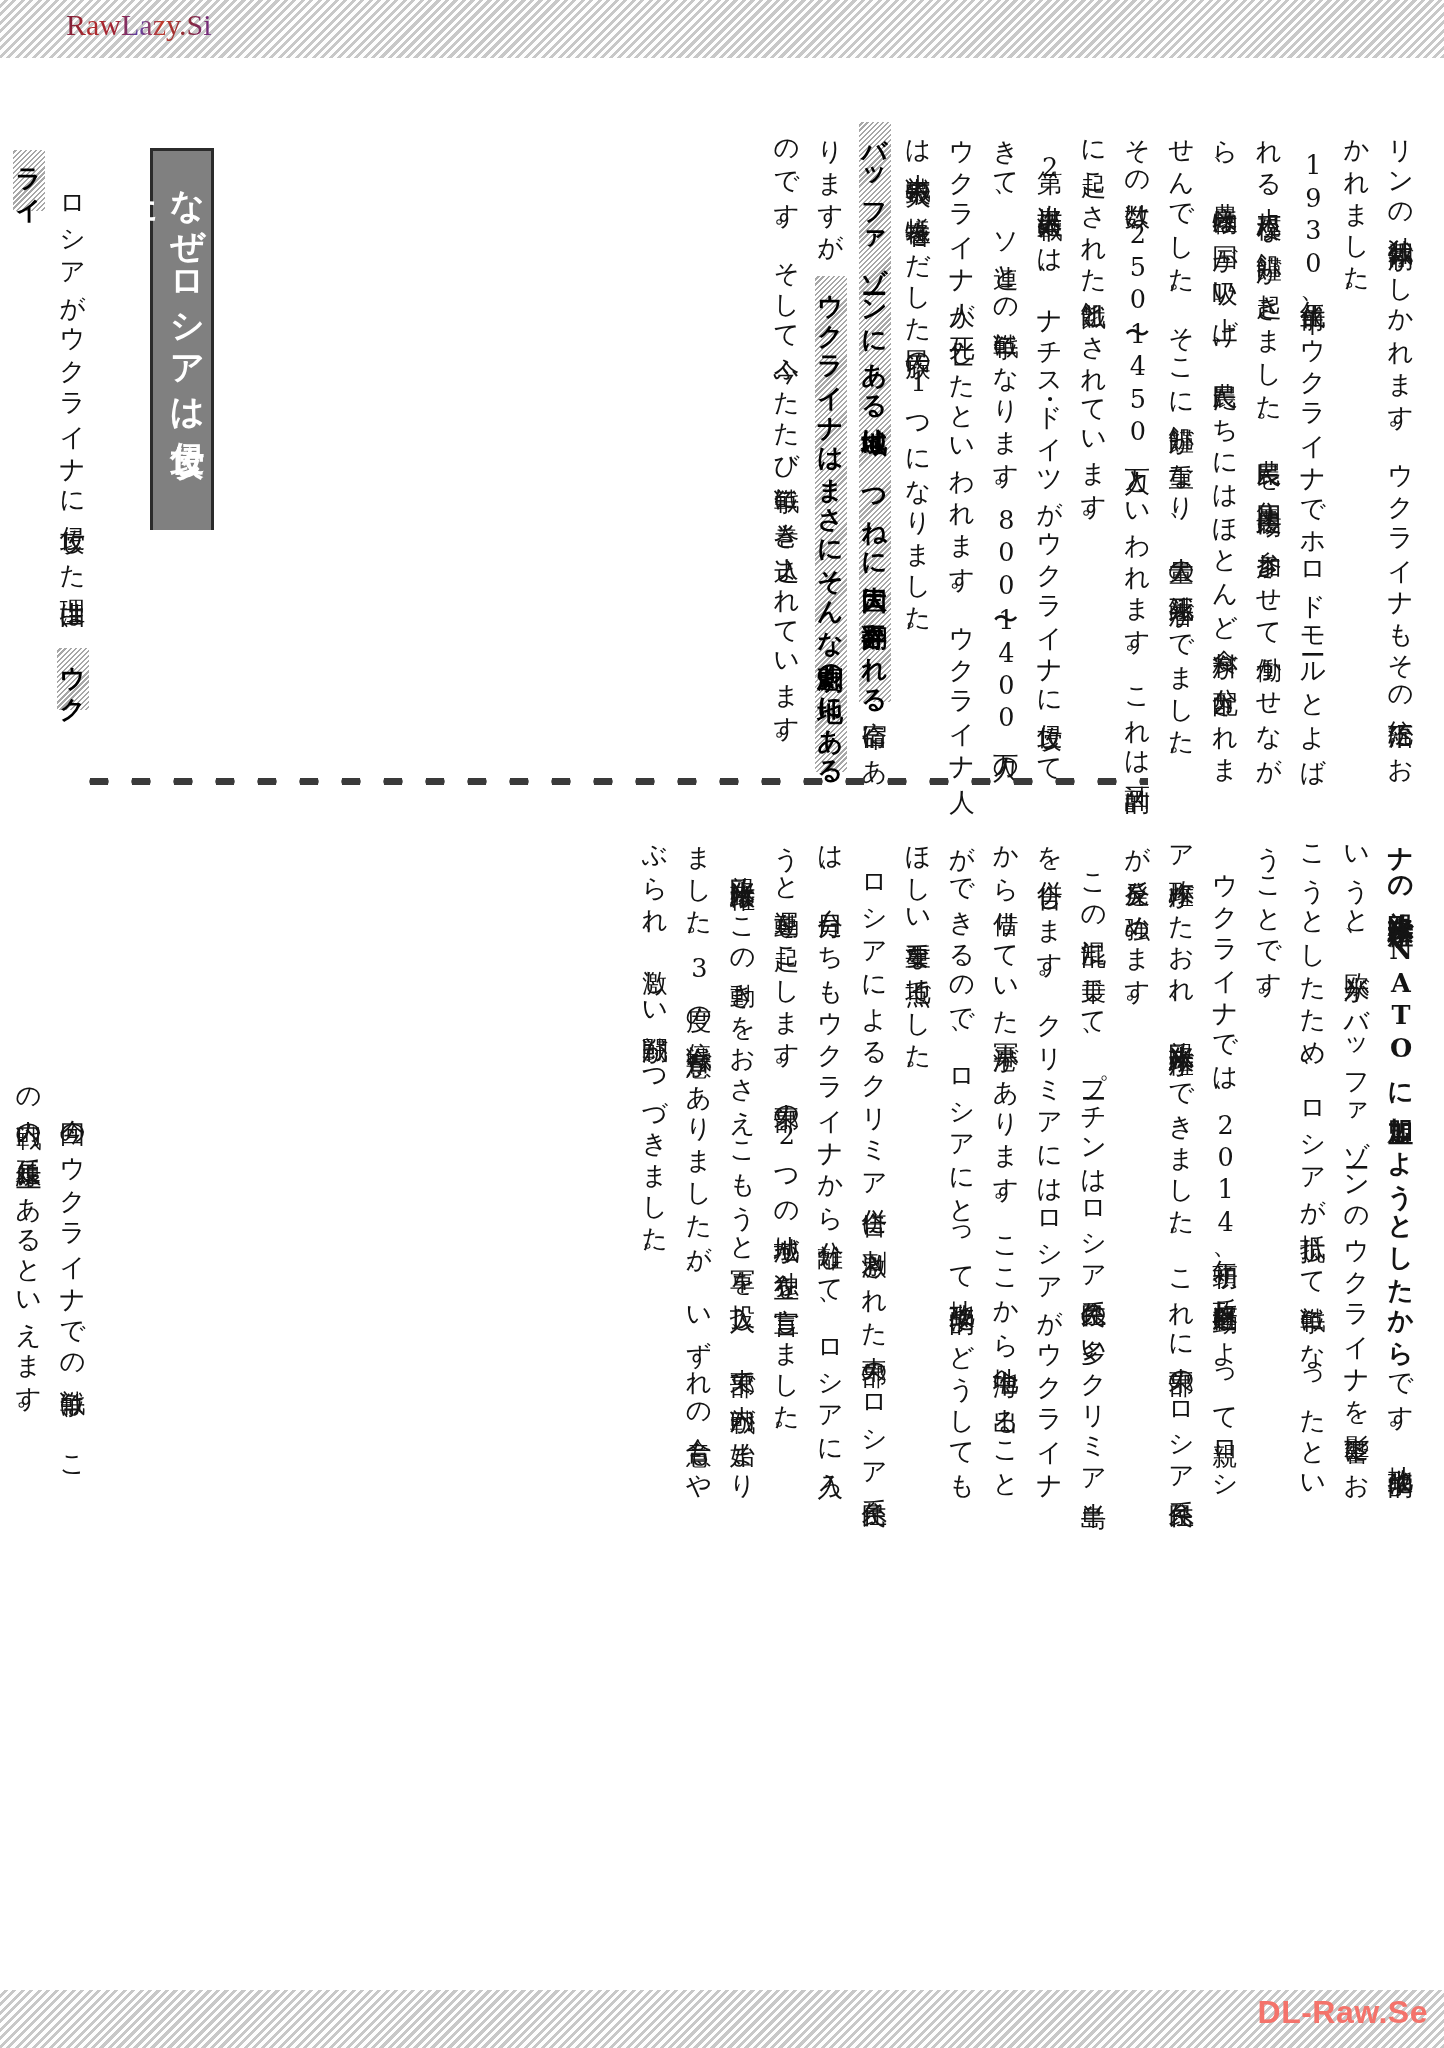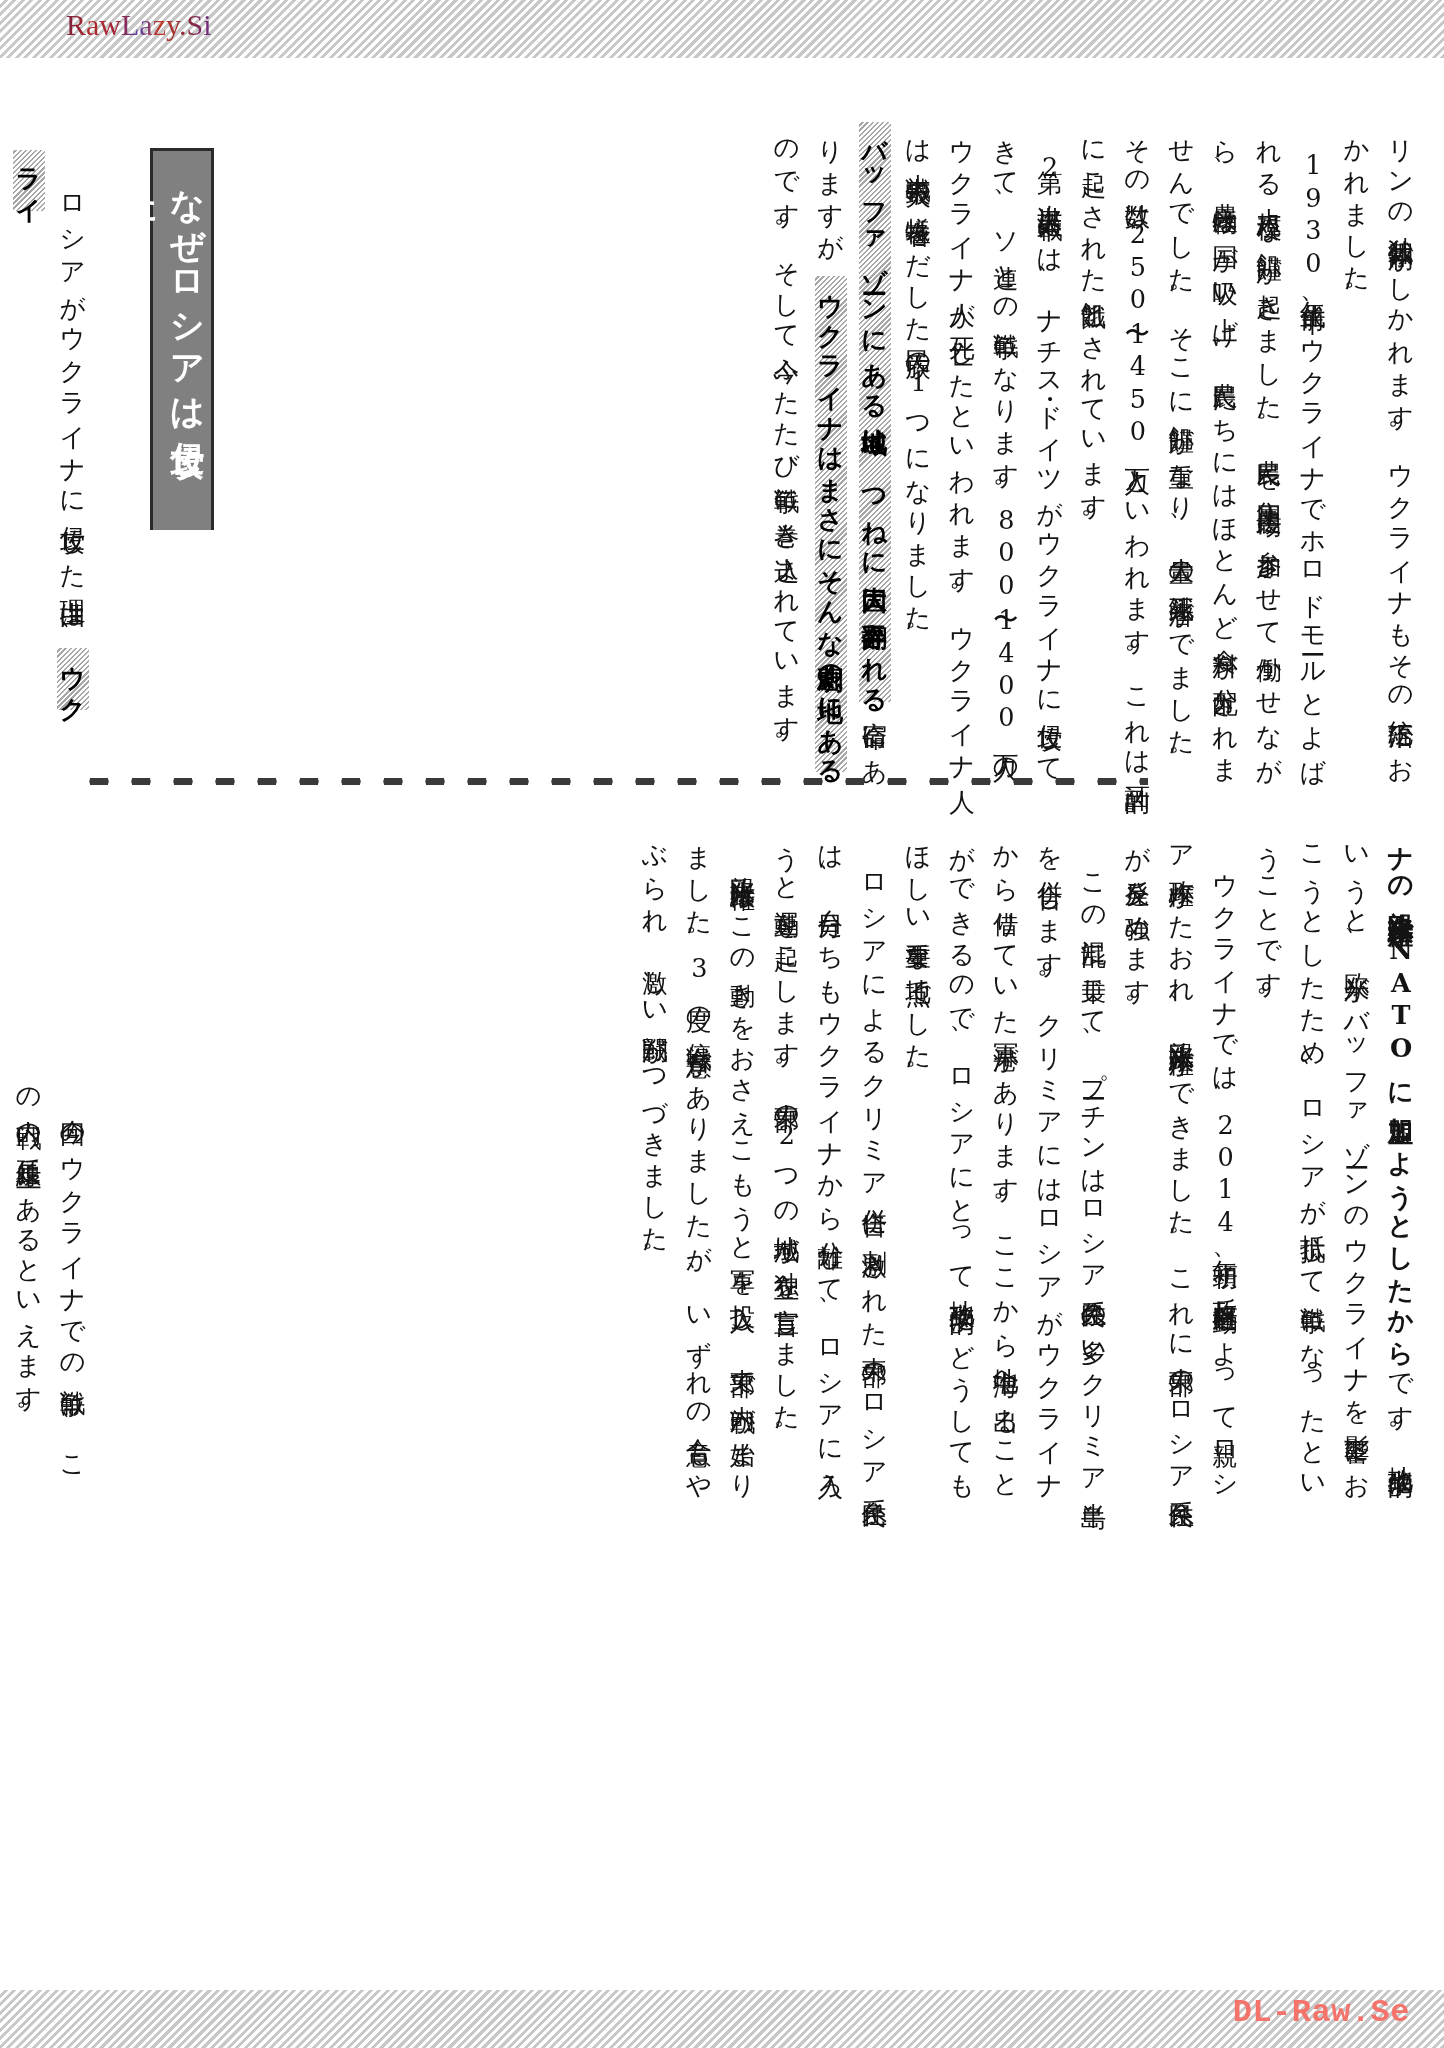--- a/index.html
+++ b/index.html
@@ -48,23 +48,23 @@
     background: linear-gradient(95deg, #7a1f3d 0%, #b02a2a 18%, #9e2436 36%, #5a3fa8 50%, #c0392b 64%, #8e2a33 82%, #6d2b8a 100%);
     -webkit-background-clip: text;
     background-clip: text;
     color: transparent;
     margin-left: 40px;
     -webkit-text-fill-color: transparent;
   }
 
   .wm-bottom {
     position: absolute;
-    right: 34px;
+    right: 16px;
     top: 1994px;
-    font-family: Liberation Mono, monospace;
+    font-family: Liberation Sans, sans-serif;
     font-weight: 700;
     font-size: 32px;
     color: #f4736b;
     letter-spacing: 0.5px;
   }
 
   
   .vsection {
     position: absolute;
     writing-mode: vertical-rl;

